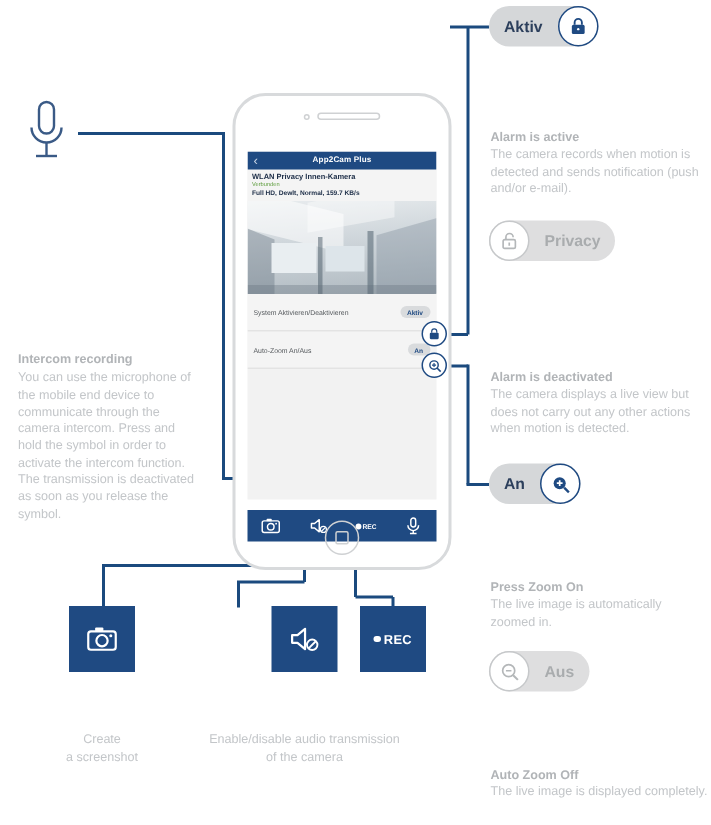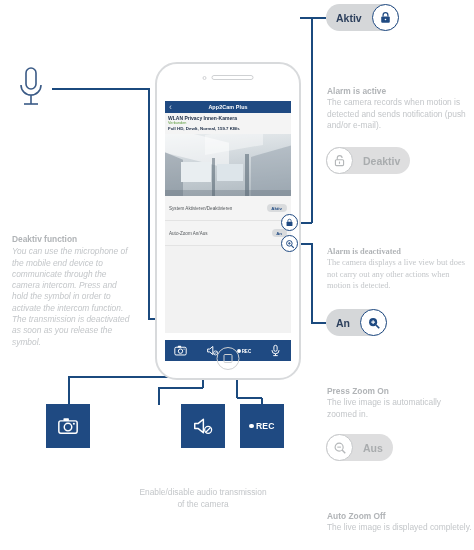--- a/index.html
+++ b/index.html
@@ -19,21 +19,21 @@
   .ln{ position:absolute; background:#1b4a7e; }
   .ln.h{ height:2px; }
   .ln.v{ width:2px; }
 
   
   .mic-symbol{ position:absolute; left:14px; top:66px; width:34px; height:46px; }
 
   
   .desc{ position:absolute; color:#b9bcbf; font-size:8.4px; line-height:11.3px; }
   .desc .ttl{ font-weight:bold; color:#b1b4b7; display:block; margin-bottom:1px; }
-  .desc p{ color:#c3c6c9;font-style:italic; }
+  .desc p{ color:#c3c6c9; }
 
   
   .phone{
     position:absolute; left:155px; top:62px; width:146px; height:318px;
     border:2px solid #d8dadc; border-radius:22px; background:#fff;
   }
   .phone-cam{ position:absolute; left:50%; top:11px; transform:translateX(-50%);
     display:flex; align-items:center; gap:5px; }
   .phone-cam .lens{ width:4px; height:4px; border-radius:50%; border:1px solid #cfd1d3; }
   .phone-cam .spk{ width:42px; height:5px; border-radius:3px; border:1px solid #cfd1d3; }
@@ -143,21 +143,21 @@
   <div class="mic-symbol">
     <svg viewBox="0 0 34 46" width="34" height="46">
       <rect x="12" y="2" width="10" height="21" rx="5" ry="5" fill="none" stroke="#3a5a86" stroke-width="1.6"></rect>
       <path d="M7 19 a10 10 0 0 0 20 0" fill="none" stroke="#3a5a86" stroke-width="1.6"></path>
       <line x1="17" y1="29" x2="17" y2="38" stroke="#3a5a86" stroke-width="1.6"></line>
       <line x1="10" y1="38" x2="24" y2="38" stroke="#3a5a86" stroke-width="1.6"></line>
     </svg>
   </div>
 
   <div class="desc" style="left:12px; top:234px; width:118px;">
-    <span class="ttl">Deaktiv function</span>
+    <span class="ttl">Intercom recording</span>
     <p>You can use the microphone of the mobile end device to communicate through the camera intercom. Press and hold the symbol in order to activate the intercom function. The transmission is deactivated as soon as you release the symbol.</p>
   </div>
 
   <div class="phone">
     <div class="phone-cam">
       <span class="lens"></span>
       <span class="spk"></span>
     </div>
 
     <div class="screen">
@@ -266,24 +266,24 @@
   </div>
 
   <div class="pill off" style="left:326px; top:147px;">
     <span class="circ">
       <svg viewBox="0 0 14 14" width="13" height="13">
         <rect x="2.6" y="6.2" width="8.8" height="6.3" rx="1.1" fill="none" stroke="#b4b7b9" stroke-width="1.2"></rect>
         <path d="M4.6 6.2V4.4a2.6 2.6 0 0 1 5.2 0" fill="none" stroke="#b4b7b9" stroke-width="1.2"></path>
         <line x1="7" y1="8.2" x2="7" y2="10.6" stroke="#b4b7b9" stroke-width="1.2"></line>
       </svg>
     </span>
-    <span class="txt">Deaktiv</span>
-  </div>
-
-  <div class="rdesc" style="left:327px; top:246px;font-family:Liberation Serif, serif;">
+    <span class="txt">Privacy</span>
+  </div>
+
+  <div class="rdesc" style="left:327px; top:246px;">
     <span class="ttl">Alarm is deactivated</span>
     <span>The camera displays a live view but does not carry out any other actions when motion is detected.</span>
   </div>
 
   <div class="pill on" style="left:326px; top:309px;">
     <span class="txt">An</span>
     <span class="circ">
       <svg viewBox="0 0 16 16" width="14" height="14">
         <circle cx="7" cy="7" r="4.6" fill="#1f4a82"></circle>
         <line x1="10.4" y1="10.4" x2="14" y2="14" stroke="#1f4a82" stroke-width="1.8"></line>
@@ -315,20 +315,24 @@
   </div>
 
   <div class="sq" style="left:46px; top:404px;">
     <svg viewBox="0 0 24 24" width="22" height="22">
       <rect x="2" y="6.4" width="20" height="13.4" rx="2" fill="none" stroke="#fff" stroke-width="1.6"></rect>
       <rect x="7" y="3.6" width="6" height="2.9" rx=".8" fill="#fff"></rect>
       <circle cx="12" cy="13.2" r="4.1" fill="none" stroke="#fff" stroke-width="1.6"></circle>
       <circle cx="18.4" cy="9.6" r="1.1" fill="#fff"></circle>
     </svg>
   </div>
+  <div class="cap" style="left:4px; top:487px;">
+    <div style="white-space:pre-line;">Create
+a screenshot</div>
+  </div>
 
   <div class="sq" style="left:181px; top:404px;">
     <svg viewBox="0 0 24 24" width="22" height="22">
       <path d="M3 9.2h3.9L12.4 4.6v14.8L6.9 14.8H3z" fill="none" stroke="#fff" stroke-width="1.6" stroke-linejoin="round"></path>
       <circle cx="17.6" cy="16.2" r="3.8" fill="none" stroke="#fff" stroke-width="1.4"></circle>
       <line x1="15" y1="18.8" x2="20.2" y2="13.6" stroke="#fff" stroke-width="1.4"></line>
     </svg>
   </div>
   <div class="cap" style="left:139px; top:487px;">
     <div>Enable/disable audio transmission of the camera</div>

